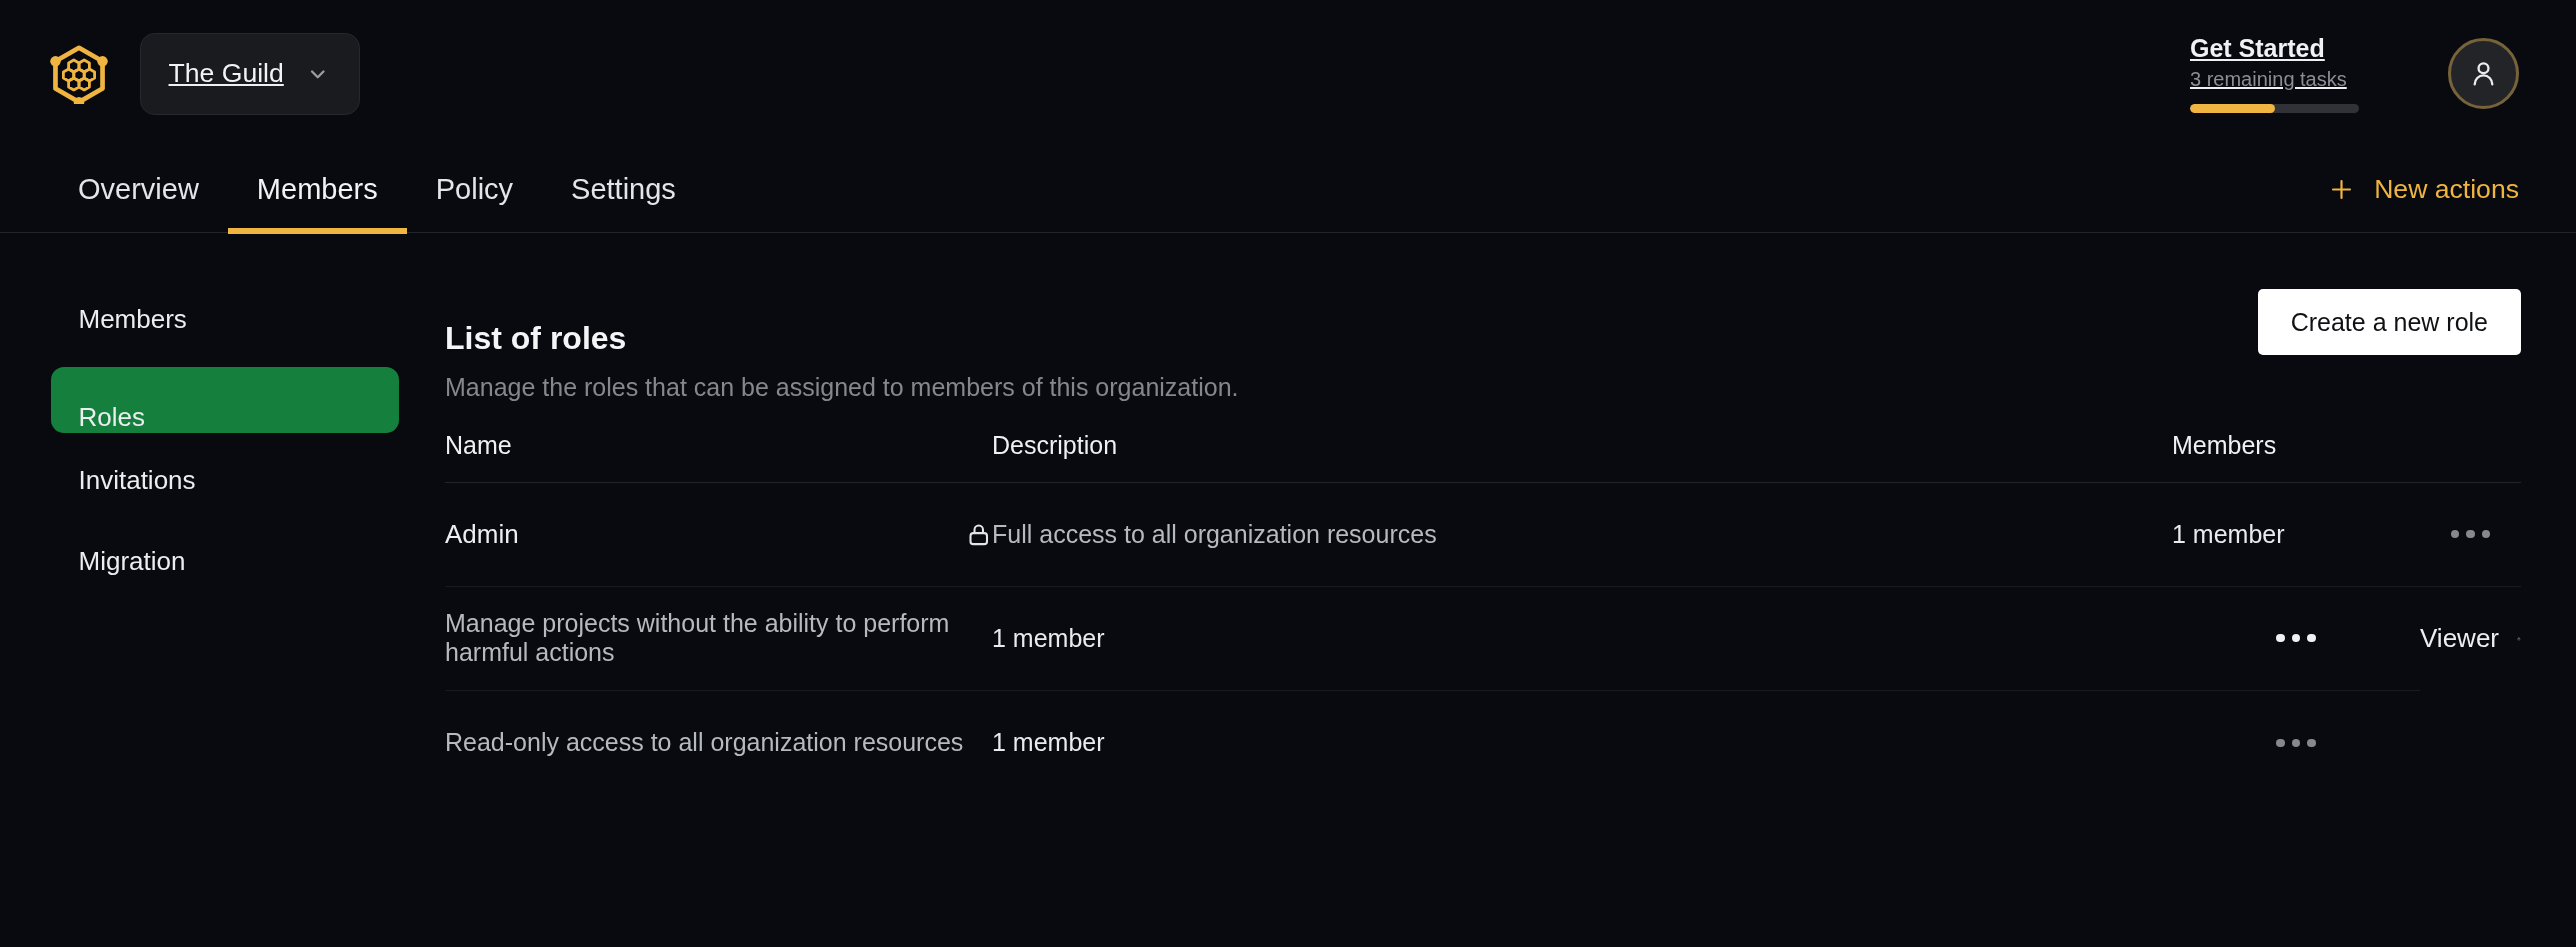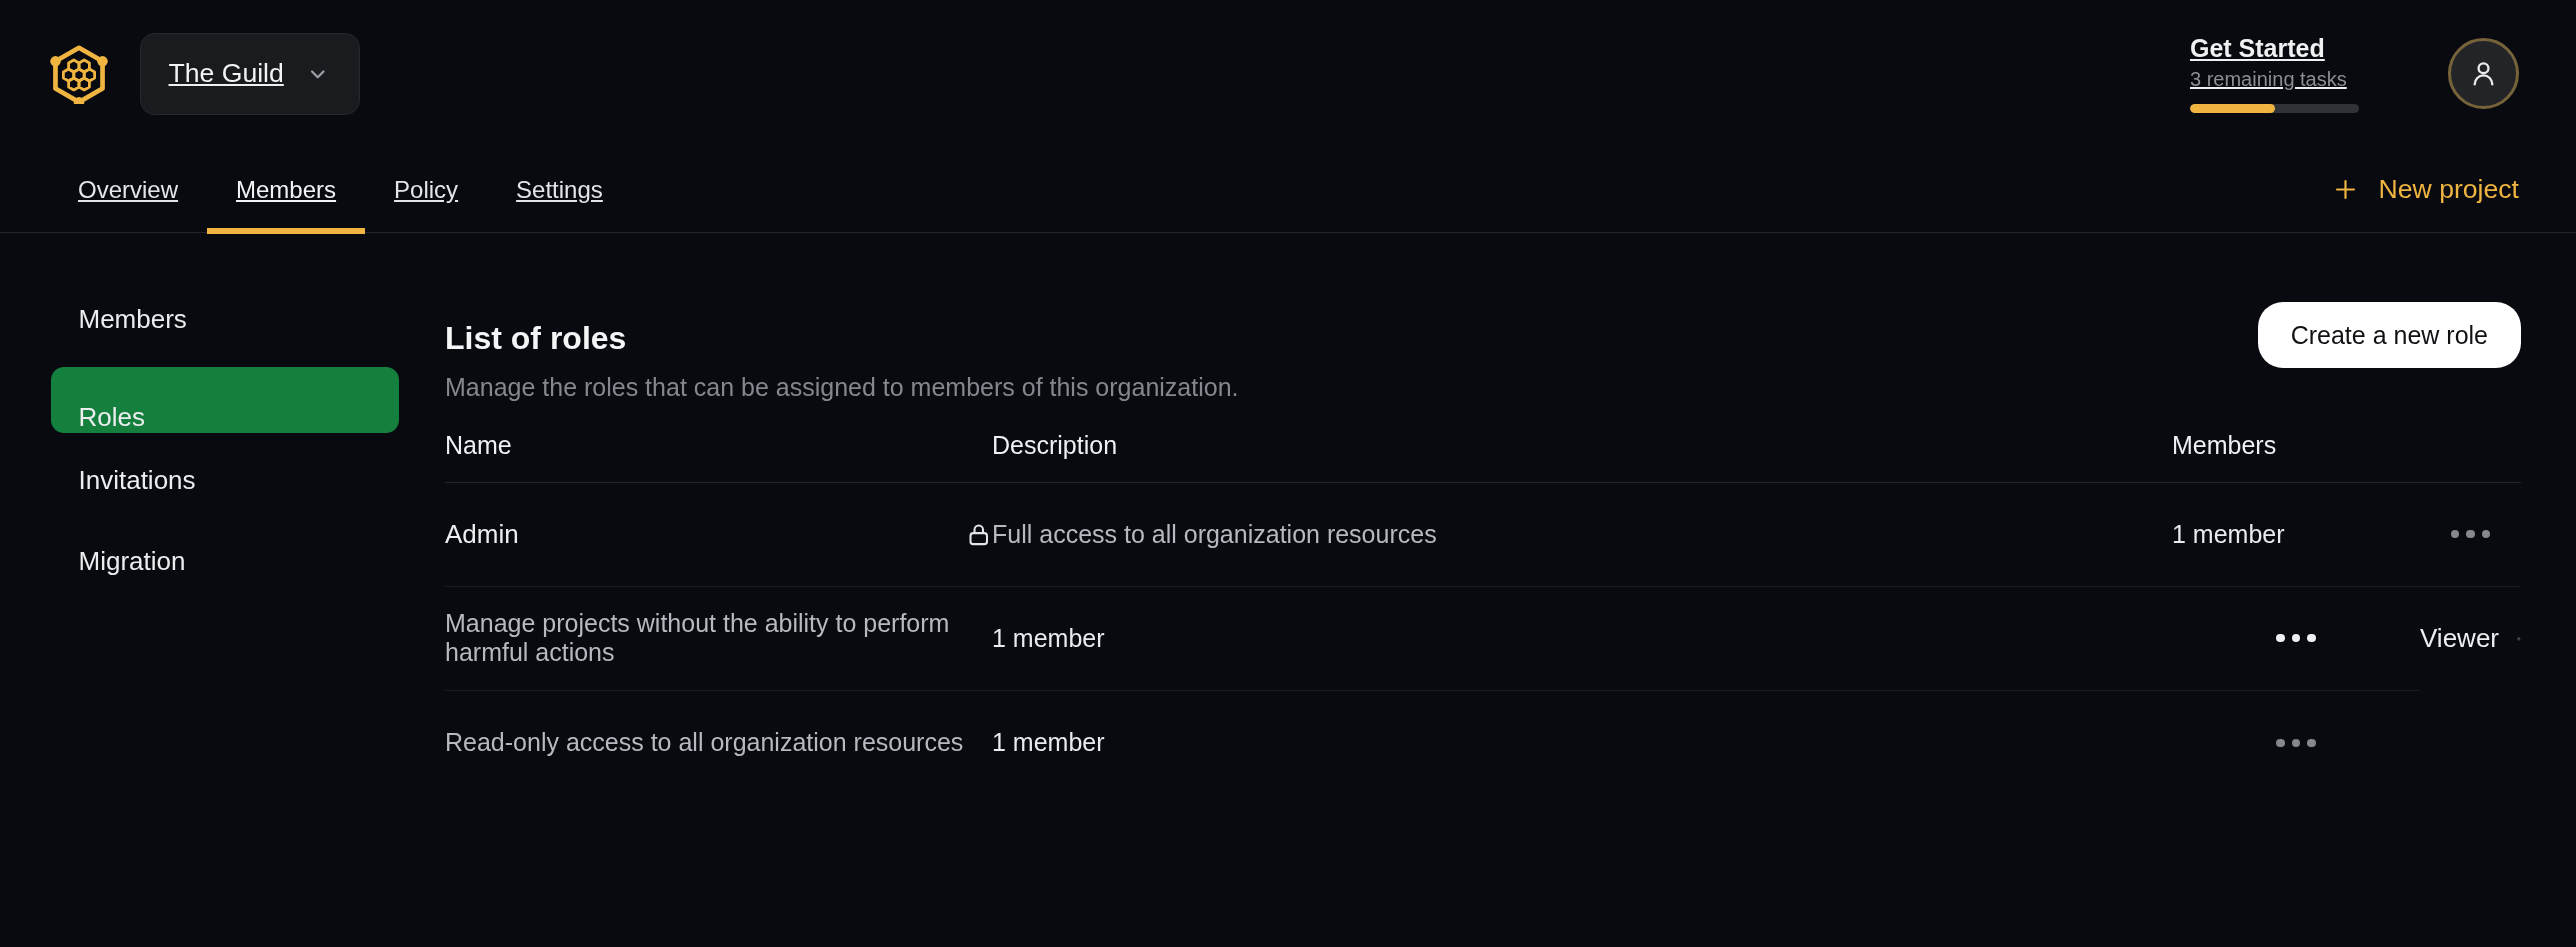--- a/index.html
+++ b/index.html
@@ -49,23 +49,22 @@
   
   .tabbar {
     height: 86px; flex: 0 0 86px;
     display: flex; align-items: stretch;
     border-bottom: 1.8px solid #222429;
     padding: 0 57px 0 49px;
   }
   .tab {
     position: relative;
     display: flex; align-items: center;
-    padding: 0 29px; font-size: 24px; color: #e3e5e8;
-    cursor: pointer;
-    text-decoration: underline;
+    padding: 0 29px; font-size: 29px; color: #e3e5e8;
+    cursor: pointer;
   }
   .tab.active { color: #f2f3f5; }
   .tab.active::after {
     content: ""; position: absolute; left: 0; right: 0; bottom: -1.8px;
     height: 5.5px; background: #f0b440;
   }
   .new-project {
     margin-left: auto; display: flex; align-items: center; gap: 18.3px;
     color: #f0b440; font-size: 26.6px; cursor: pointer;
   }
@@ -79,24 +78,24 @@
     font-size: 26px; color: #ecedef; margin-bottom: 14.7px;
     cursor: pointer;
   }
   .side-item.active { background: #15803d; align-items: flex-end; }
 
   .main { flex: 1; padding: 51px 55px 0 0; }
   .main-head { display: flex; justify-content: space-between; align-items: flex-start; }
   .page-title { font-size: 32px; font-weight: 700; color: #f4f5f7; margin-top: 36px; }
   .page-sub { font-size: 25px; color: #84878d; margin-top: 15.6px; }
   .create-btn {
-    height: 66px; padding: 0 33px; border-radius: 25px;
+    height: 66px; padding: 0 33px; border-radius: 5px;
     background: #ffffff; color: #101114; font-size: 25px; font-weight: 500;
     border: none; font-family: "Liberation Sans", sans-serif;
-    cursor: pointer; margin-top: 18px;
+    cursor: pointer; margin-top: 5px;
   }
 
   
   .roles-table { margin-top: 7.3px; display: grid; grid-template-columns: 547px 1180px 1fr 101px; }
   .th {
     font-size: 25px; font-weight: 400; color: #eef0f2;
     padding: 22px 0 22px; border-bottom: 0.9px solid #23252a;
   }
   .td {
     height: 104px; display: flex; align-items: center;
@@ -173,21 +172,21 @@
         <span>Policy</span>
       </div>
     <div class="tab">
         <span>Settings</span>
       </div>
 
     <div class="new-project">
       <svg width="29" height="29" viewBox="0 0 24 24" fill="none">
         <path d="M12 5 v14 M5 12 h14" stroke="#f0b440" stroke-width="1.8" stroke-linecap="round"></path>
       </svg>
-      <span>New project</span>
+      <span>New actions</span>
     </div>
   </div>
 
   <div class="content">
 
     <div class="sidebar">
       <div class="side-item">
           <span>Members</span>
         </div>
       <div class="side-item active">

